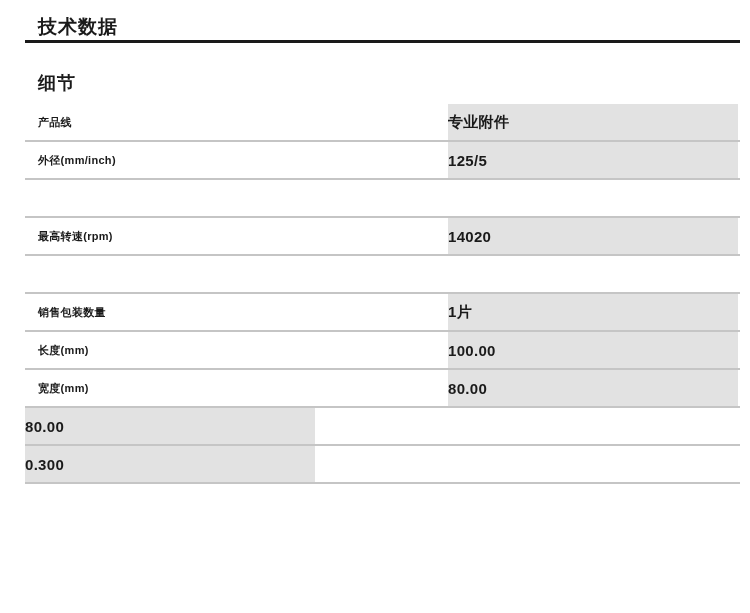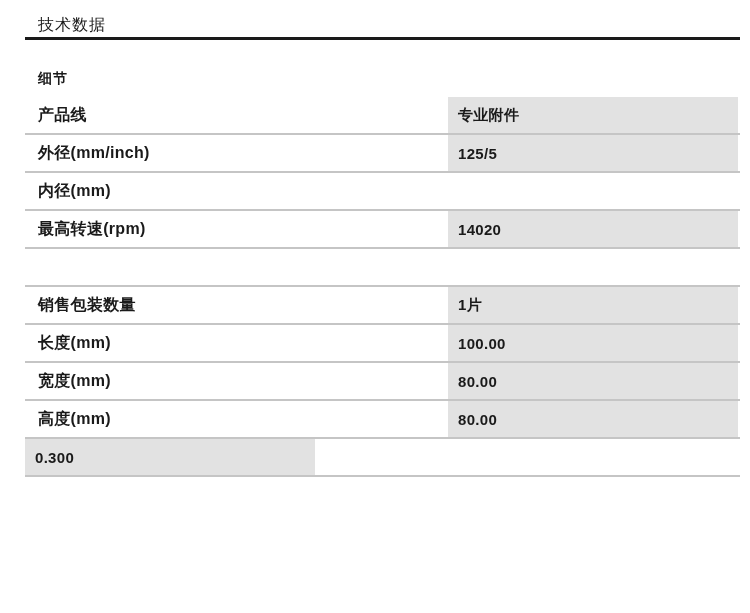--- a/index.html
+++ b/index.html
@@ -14,65 +14,64 @@
     height: 613px;
     background: #ffffff;
     overflow: hidden;
     font-family: "Liberation Sans", "DejaVu Sans", sans-serif;
     color: var(--text);
   }
   .page { position: relative; width: 750px; height: 613px; }
 
   .page-title {
     margin: 17px 0 0 38px;
-    font-size: 16px;
+    font-size: 19px;
     line-height: 1;
-    font-weight: 400;
+    font-weight: 700;
     letter-spacing: 1px;
   }
   .title-rule {
     margin: 4px 0 0 25px;
     width: 715px;
     height: 3px;
     background: var(--rule);
   }
   .section-heading {
     margin: 31px 0 0 38px;
-    font-size: 14px;
+    font-size: 18px;
     line-height: 1;
     font-weight: 700;
     letter-spacing: 1px;
   }
 
   .spec-table {
     margin: 12px 0 0 25px;
     width: 715px;
   }
   .row {
     display: flex;
     align-items: stretch;
     height: 38px;
     border-bottom: 2px solid var(--sep);
   }
   .cell {
     display: flex;
     align-items: center;
     font-weight: 700;
-    font-size: 16px;
+    font-size: 11px;
     letter-spacing: 0.3px;
     white-space: nowrap;
     overflow: hidden;
   }
   .cell.label {
     width: 423px;
     padding-left: 13px;
   }
   .cell.value {
     width: 290px;
-    padding-left: 10px;
     background: var(--value-bg);
     font-size: 15px;
   }
   .cell.spacer {
     flex: 1;
     background: #ffffff;
   }
 </style>
 </head>
 <body>
@@ -88,21 +87,20 @@
     <div class="cell spacer"></div>
   </div>
 
   <div class="row">
     <div class="cell label">外径(mm/inch)</div>
     <div class="cell value">125/5</div>
     <div class="cell spacer"></div>
   </div>
 
   <div class="row">
-    <div class="cell label">内径(mm)</div>
     <div class="cell spacer"></div>
   </div>
 
   <div class="row">
     <div class="cell label">最高转速(rpm)</div>
     <div class="cell value">14020</div>
     <div class="cell spacer"></div>
   </div>
 
 
@@ -122,21 +120,20 @@
     <div class="cell spacer"></div>
   </div>
 
   <div class="row">
     <div class="cell label">宽度(mm)</div>
     <div class="cell value">80.00</div>
     <div class="cell spacer"></div>
   </div>
 
   <div class="row">
-    <div class="cell label">高度(mm)</div>
     <div class="cell value">80.00</div>
     <div class="cell spacer"></div>
   </div>
 
   <div class="row">
     <div class="cell value">0.300</div>
     <div class="cell spacer"></div>
   </div>
 </div>
 </div>

